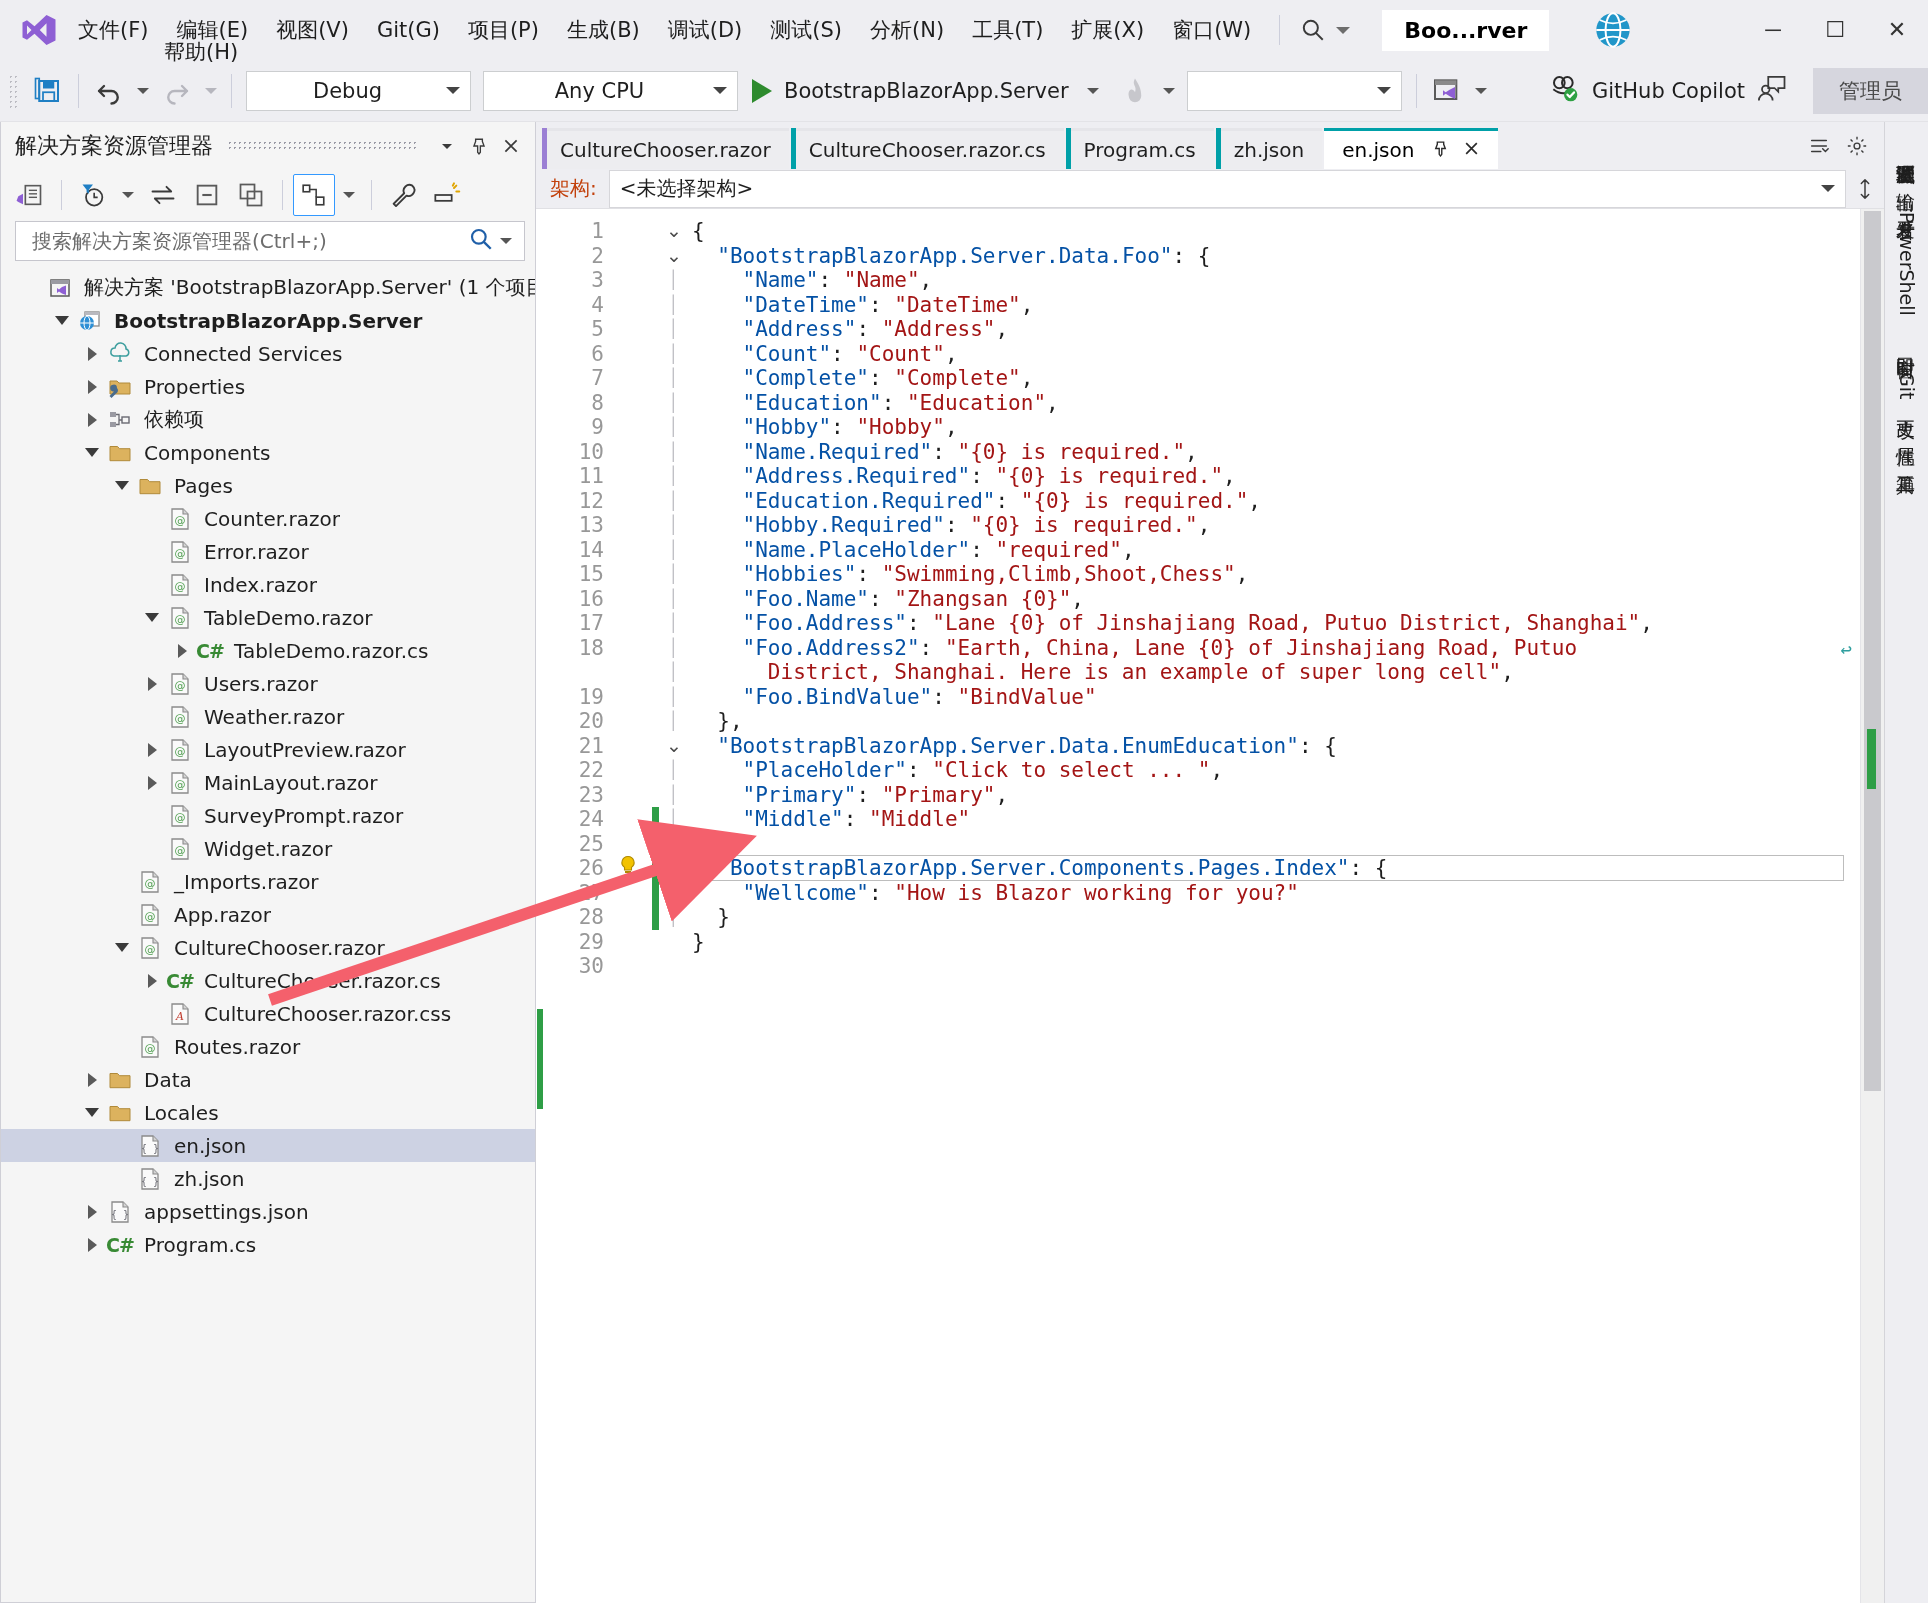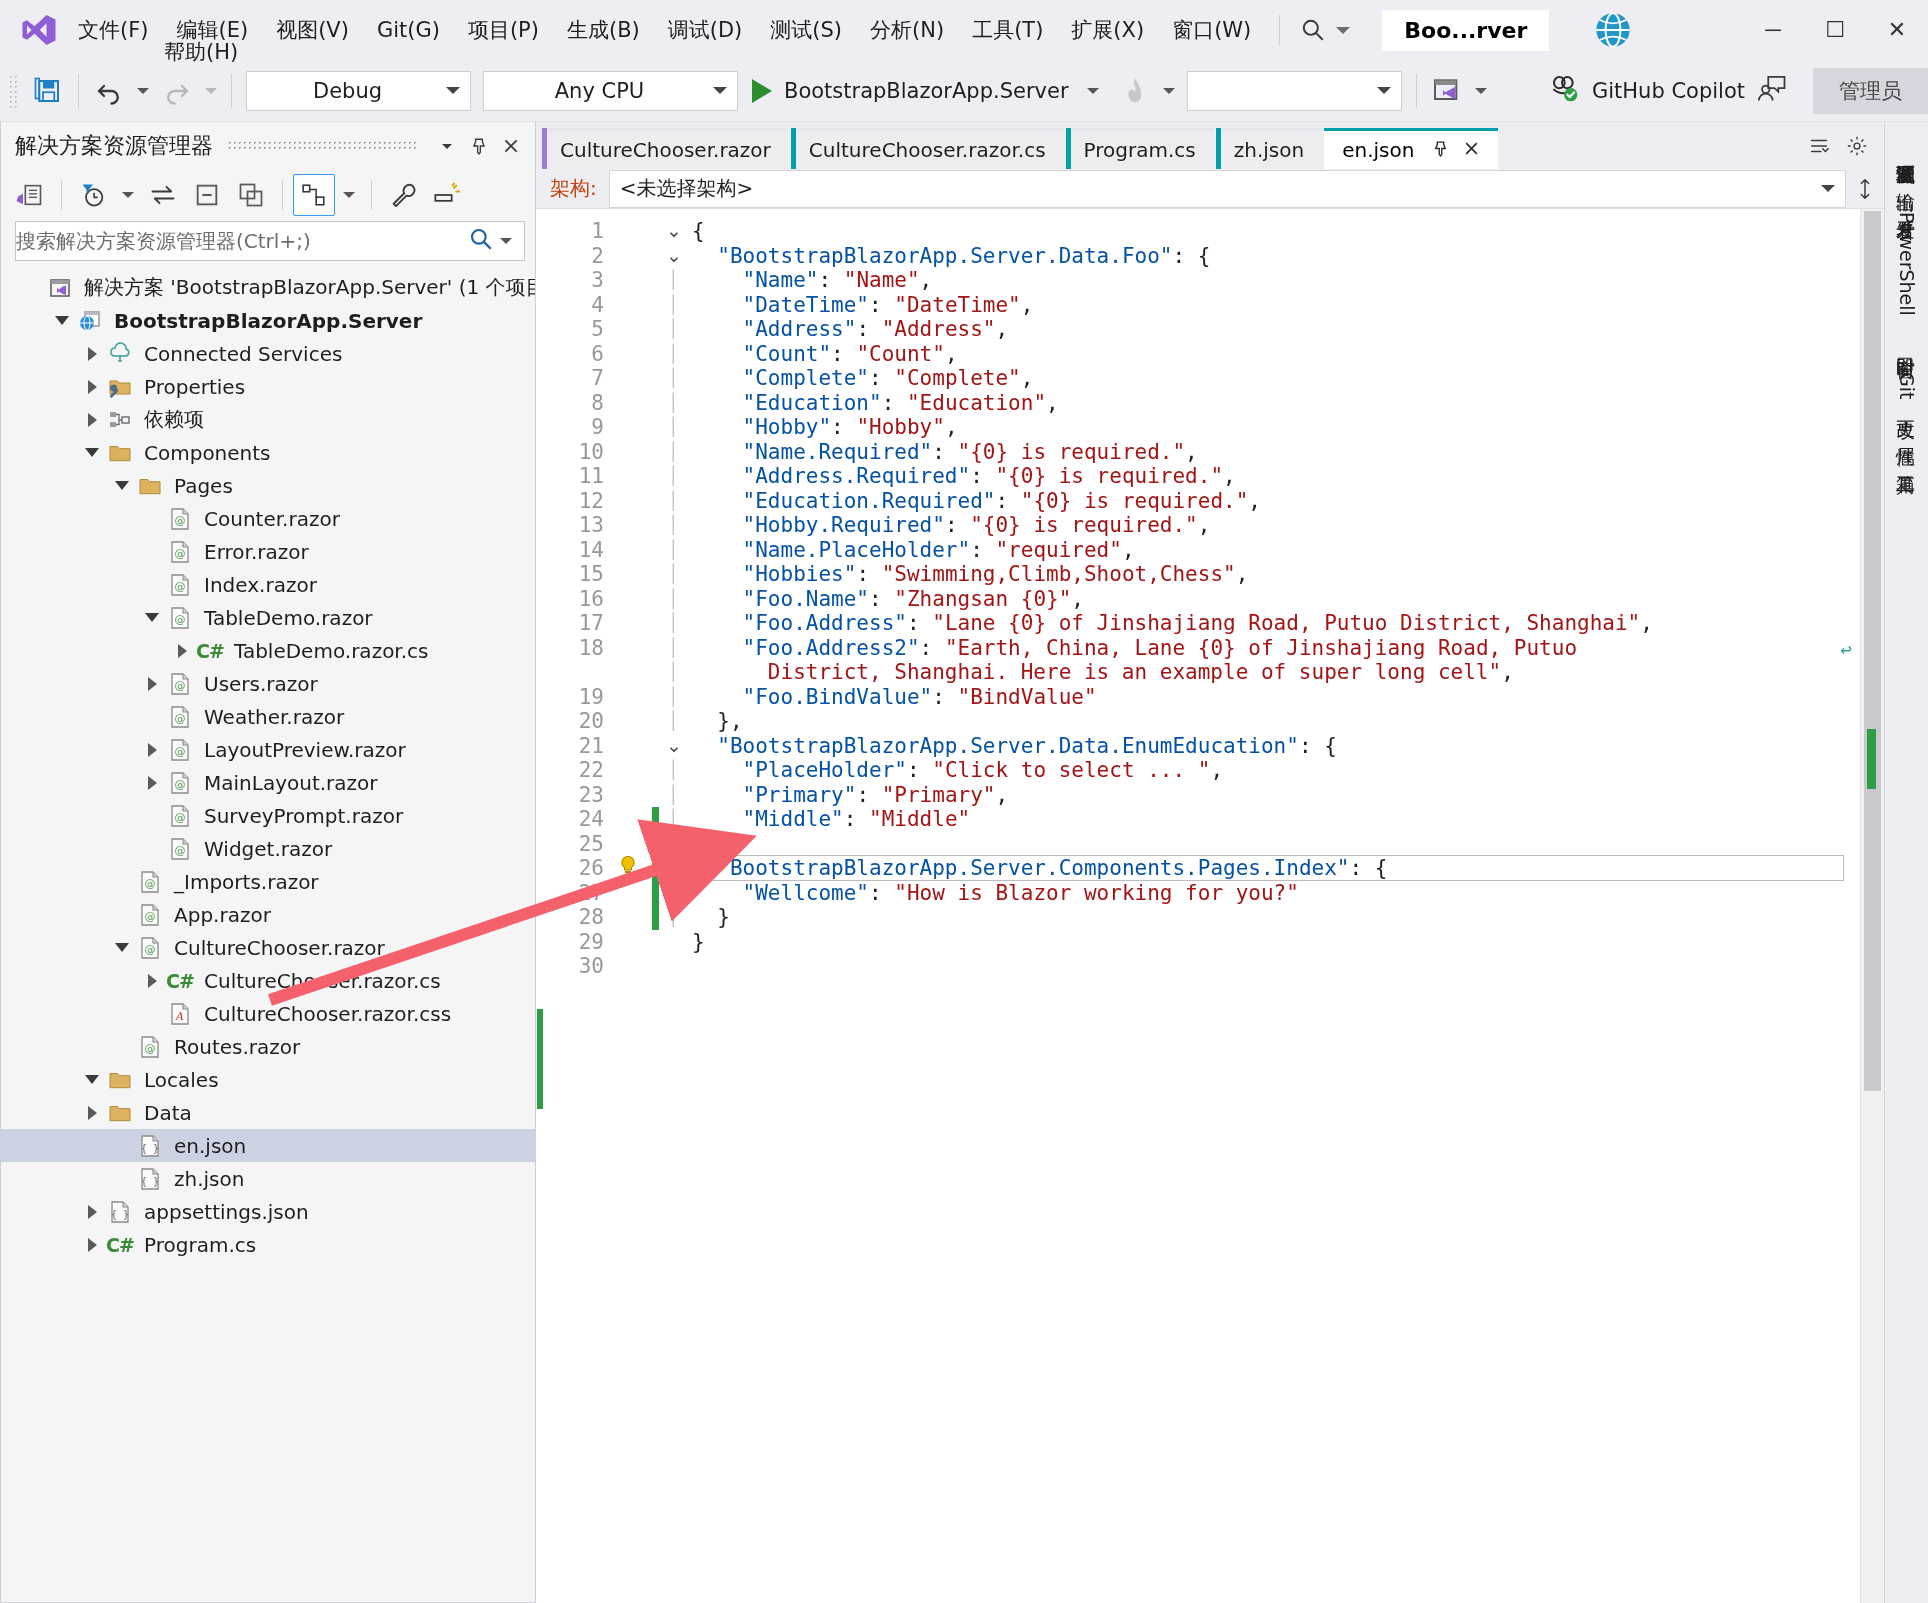--- a/index.html
+++ b/index.html
@@ -78,21 +78,21 @@
     font-family:"DejaVu Sans","Liberation Sans",sans-serif; white-space:nowrap;}
   .dots { flex:1; height:10px; margin:0 14px;
     background-image:radial-gradient(#9a9aa5 1px, transparent 1px);
     background-size:5px 5px; background-position:0 4px; }
   .ti { width:32px;height:32px;display:flex;align-items:center;justify-content:center;color:#3a3a3a;font-size:20px; }
   .solexp-tools { height:52px; display:flex; align-items:center; padding:0 8px; gap:2px; }
   .setool { width:42px;height:42px;display:flex;align-items:center;justify-content:center;border-radius:2px;}
   .setool.active { border:1px solid #3399ff; background:#fff; }
   .se-sep { width:1px;height:30px;background:#cccedb;margin:0 8px; }
   .searchbox { margin:0 10px 0 14px; height:40px; background:#fff; border:1px solid #c6c6cd;
-      display:flex;align-items:center; padding:0 6px 0 0; }
+      display:flex;align-items:center; padding:0 6px 0 16px; }
   .searchbox .ph { flex:1; color:#6d6d6d; font-size:20px; white-space:nowrap;
       font-family:"DejaVu Sans","Liberation Sans",sans-serif; }
   .tree { flex:1; overflow:hidden; padding-top:10px; font-size:20px;
       font-family:"DejaVu Sans","Liberation Sans",sans-serif; }
   .node { height:33px; display:flex; align-items:center; white-space:nowrap; }
   .node.selected { background:#cdd2e3; }
   .node .exp { width:26px; display:flex; align-items:center; justify-content:center; flex:none; }
   .node .ico { width:30px; display:flex; align-items:center; justify-content:center; flex:none; margin-right:9px; }
   .node .lbl { color:#1e1e1e; }
   .node.bold .lbl { font-weight:bold; }
@@ -701,40 +701,40 @@
               <path d="M4 2 h11 l5 5 v15 h-16 Z" fill="#fafafa" stroke="#8a8a8a" stroke-width="1.3"></path>
               <path d="M15 2 v5 h5" fill="#d4d4d4" stroke="#8a8a8a" stroke-width="1.1"></path>
               <text x="12" y="17" font-size="11" fill="#4f9e4f" text-anchor="middle" font-family="DejaVu Sans, sans-serif">@</text>
             </svg>
           </span>
           <span class="lbl">Routes.razor</span>
         </div>
         <div class="node">
           <span style="width: 78px; flex: 0 0 auto;"></span>
           <span class="exp">
+            <span class="arrow-r"></span>
+          </span>
+          <span class="ico">
+            <svg width="24" height="24" viewBox="0 0 24 24">
+              <path d="M2 5.5 h7.5 l2 2.2 h10.5 v12 h-20 Z" fill="#dcb25e" stroke="#b08a3a" stroke-width="1"></path>
+            </svg>
+          </span>
+          <span class="lbl">Data</span>
+        </div>
+        <div class="node">
+          <span style="width: 78px; flex: 0 0 auto;"></span>
+          <span class="exp">
             <span class="arrow-d"></span>
           </span>
           <span class="ico">
             <svg width="24" height="24" viewBox="0 0 24 24">
               <path d="M2 5.5 h7.5 l2 2.2 h10.5 v12 h-20 Z" fill="#dcb25e" stroke="#b08a3a" stroke-width="1"></path>
             </svg>
           </span>
           <span class="lbl">Locales</span>
-        </div>
-        <div class="node">
-          <span style="width: 78px; flex: 0 0 auto;"></span>
-          <span class="exp">
-            <span class="arrow-r"></span>
-          </span>
-          <span class="ico">
-            <svg width="24" height="24" viewBox="0 0 24 24">
-              <path d="M2 5.5 h7.5 l2 2.2 h10.5 v12 h-20 Z" fill="#dcb25e" stroke="#b08a3a" stroke-width="1"></path>
-            </svg>
-          </span>
-          <span class="lbl">Data</span>
         </div>
         <div class="node selected">
           <span style="width: 108px; flex: 0 0 auto;"></span>
           <span class="exp"></span>
           <span class="ico">
             <svg width="24" height="24" viewBox="0 0 24 24">
               <path d="M4 2 h11 l5 5 v15 h-16 Z" fill="#fafafa" stroke="#8a8a8a" stroke-width="1.3"></path>
               <path d="M15 2 v5 h5" fill="#d4d4d4" stroke="#8a8a8a" stroke-width="1.1"></path>
               <text x="12" y="18" font-size="10" fill="#6a6a72" text-anchor="middle" font-family="DejaVu Sans Mono, monospace">{ }</text>
             </svg>

